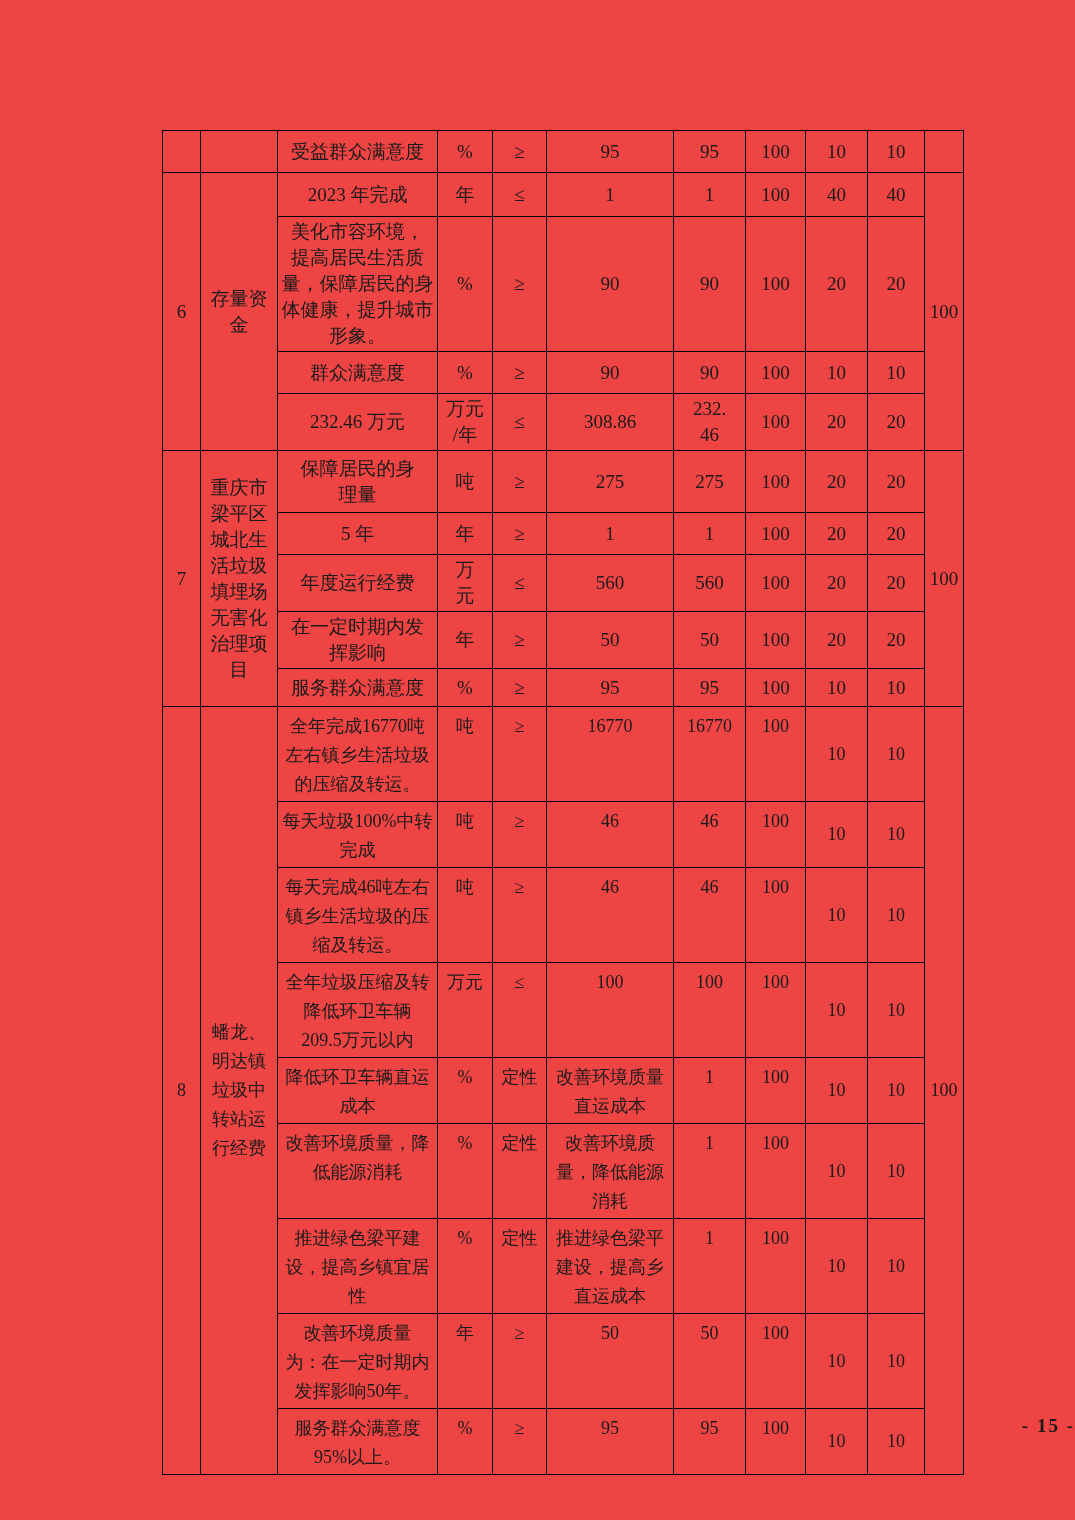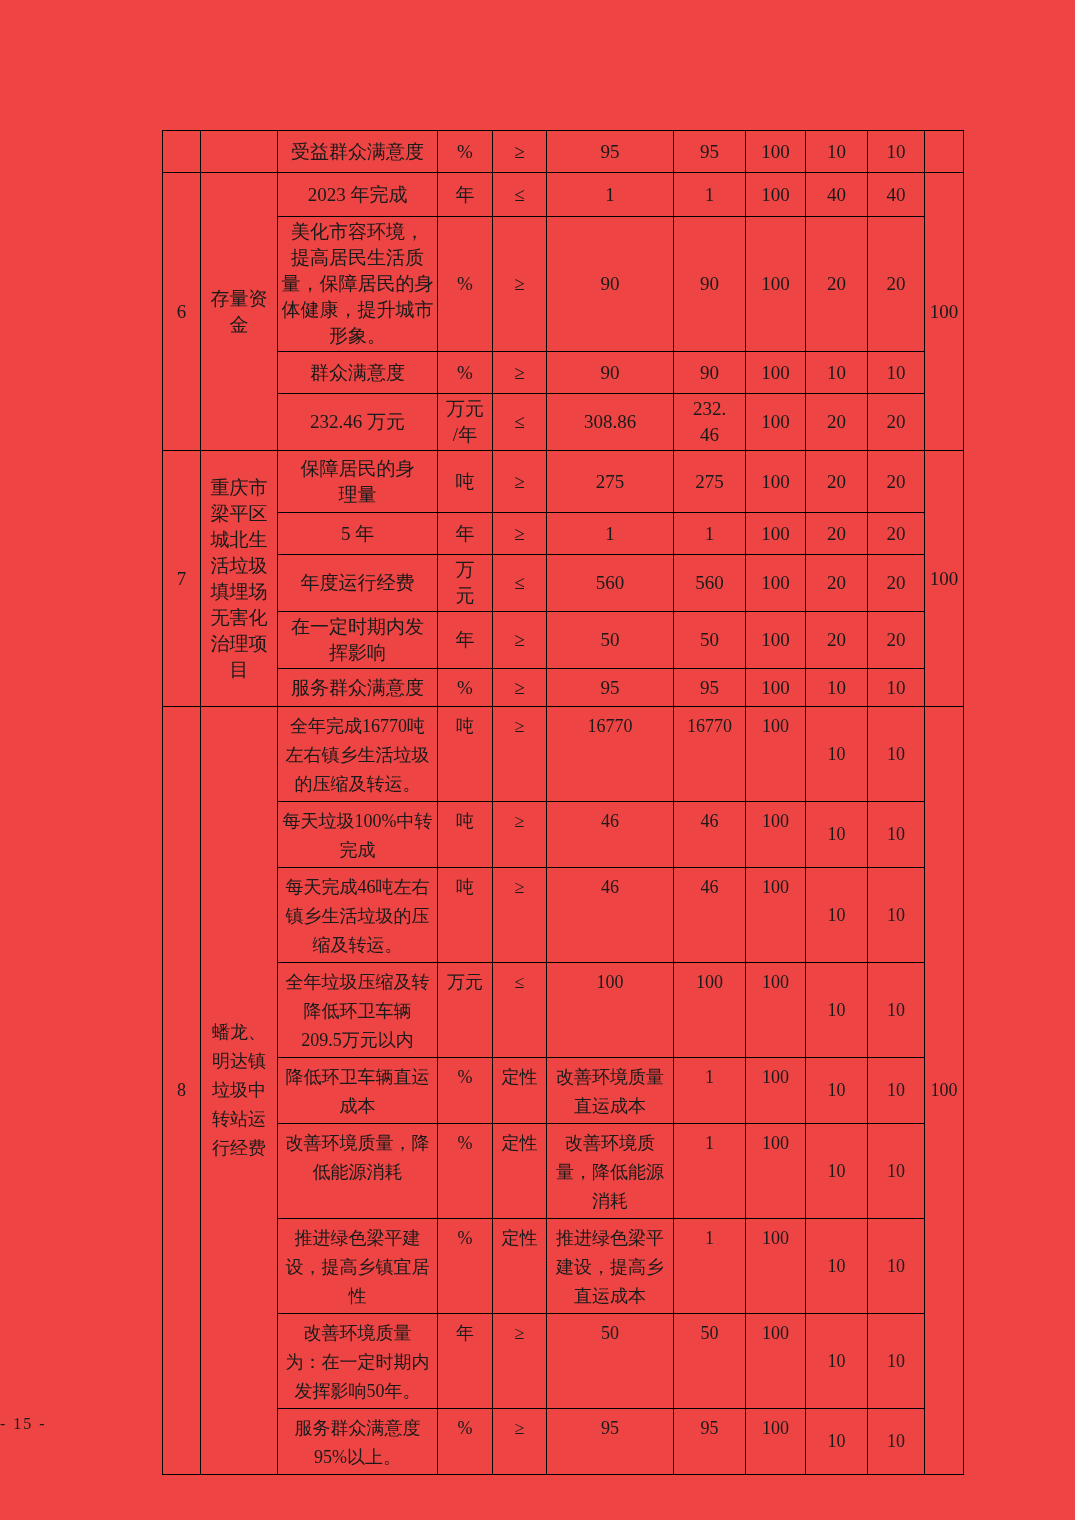--- a/index.html
+++ b/index.html
@@ -25,21 +25,21 @@
     line-height:26px;
     white-space:pre-line;
     overflow:hidden;
     word-break:break-all;
   }
   
   tr.t8 td{font-size:18px;line-height:29px;vertical-align:top;padding-top:5px;}
   tr.t8 td.mid{vertical-align:middle;padding-top:2px;}
   .footer{
     position:absolute;left:0;top:1415px;width:100%;
-    text-align:left;font-size:16px;letter-spacing:2px;
+    text-align:right;font-size:19px;letter-spacing:2px;font-weight:bold;
   }
 </style>
 </head>
 <body>
 
 <div class="page">
 
   <table class="perf">
     <colgroup>
       <col style="width:38px">

